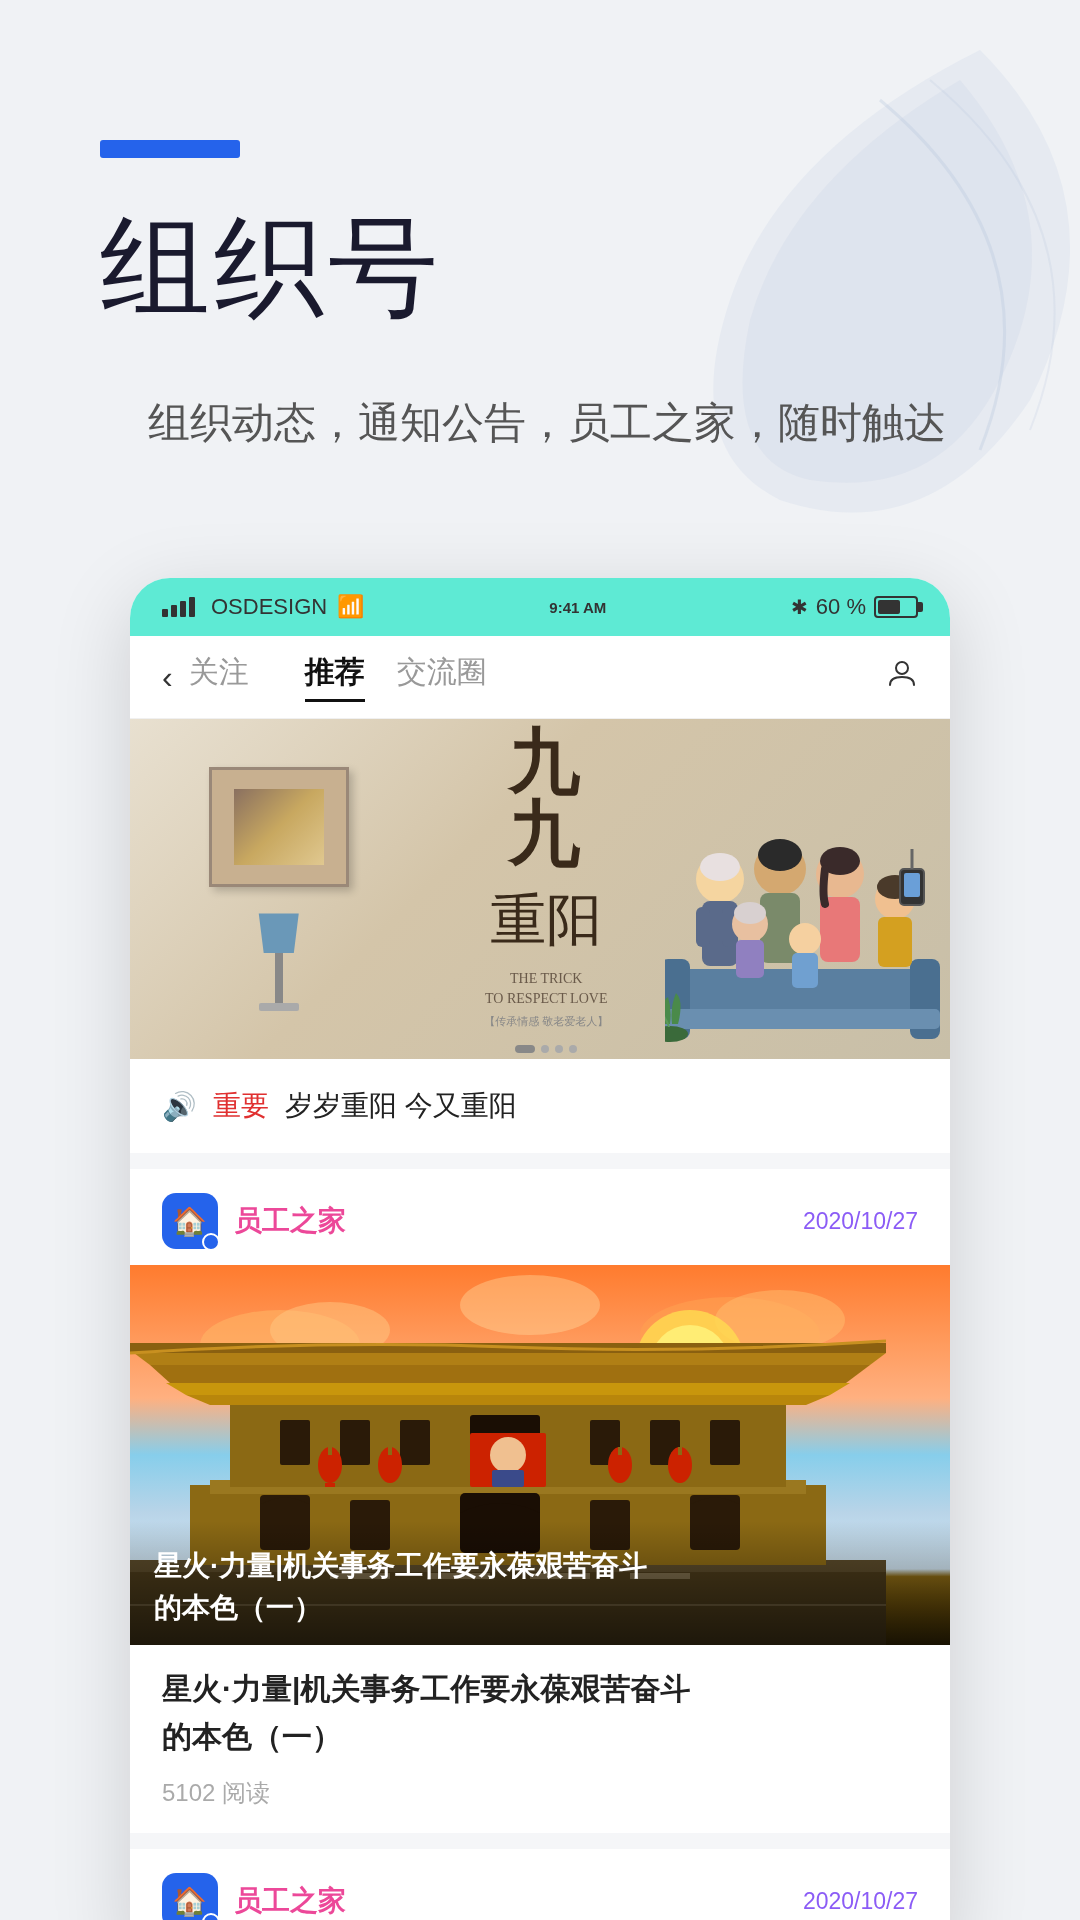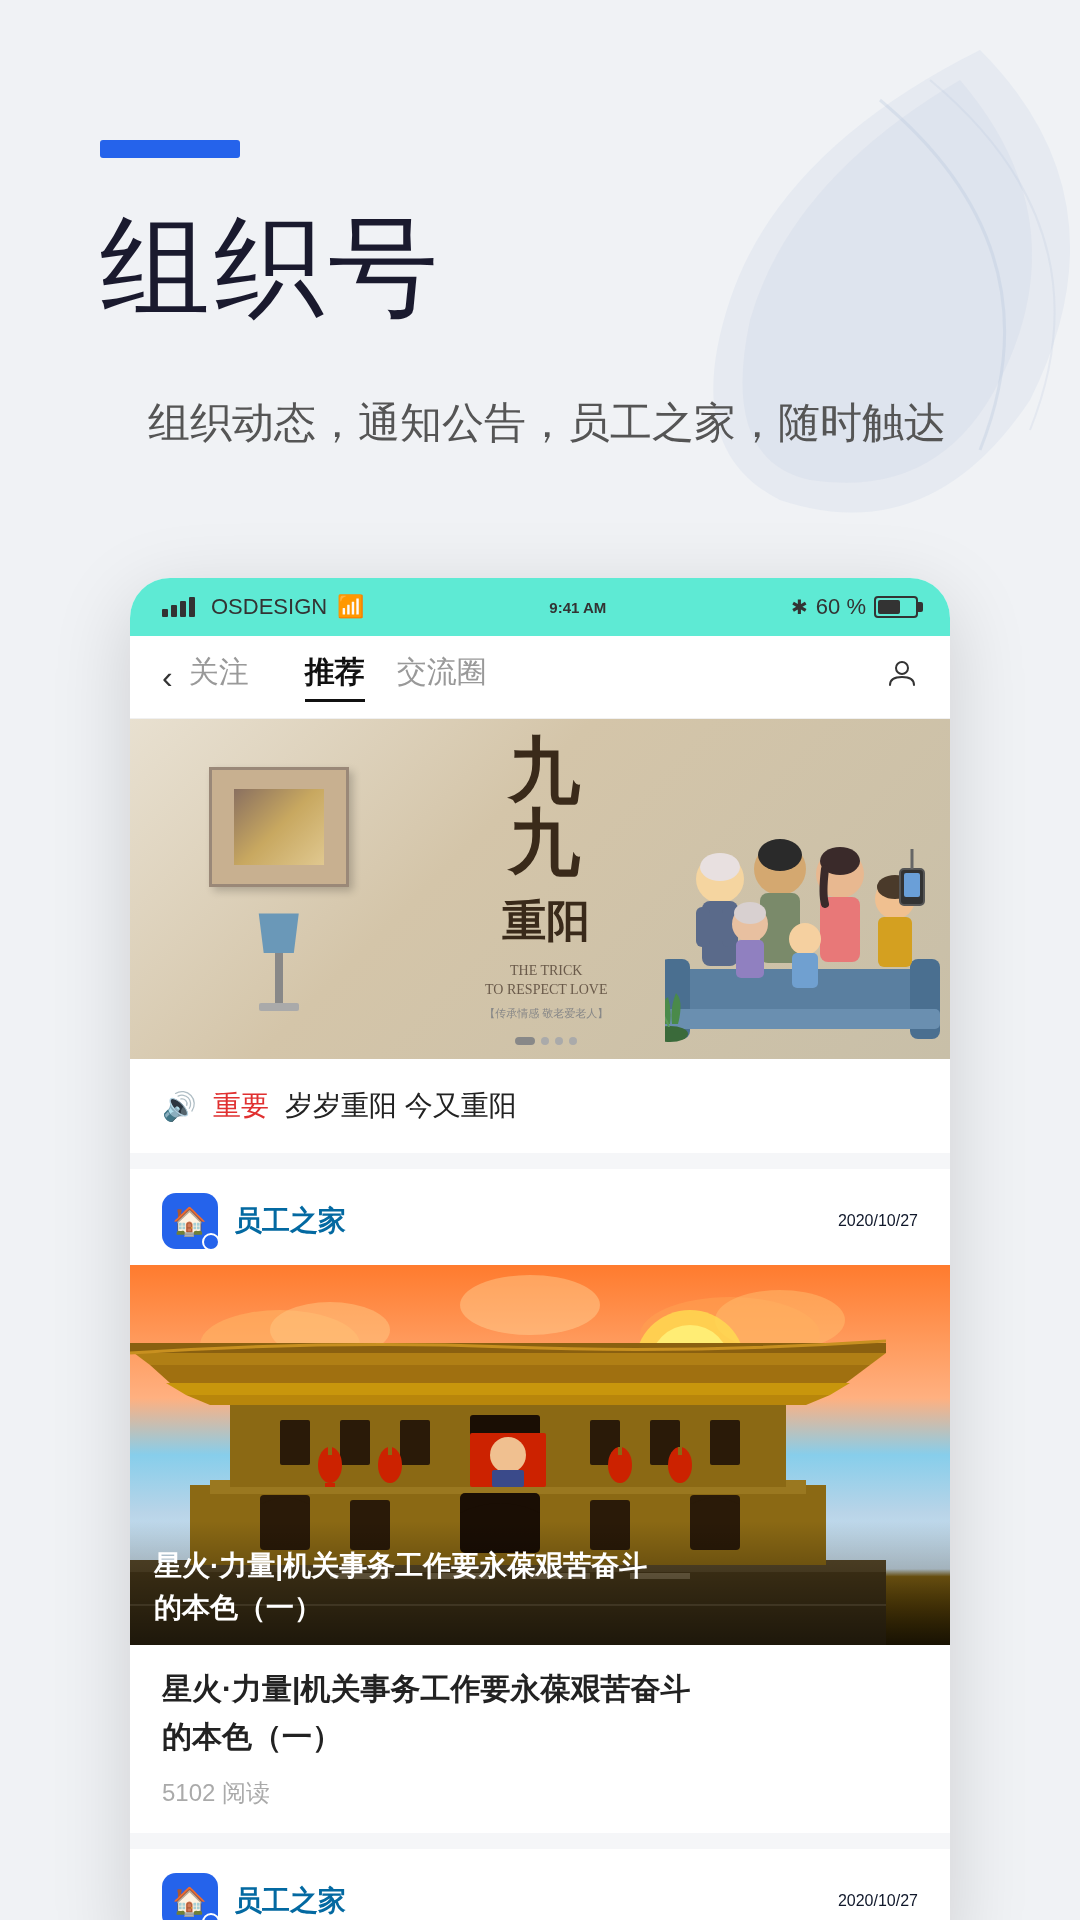--- a/index.html
+++ b/index.html
@@ -293,25 +293,25 @@
       height: 18px;
       background: #2563eb;
       border-radius: 50%;
       border: 2px solid #fff;
     }
     .post-author {
       flex: 1;
       margin-left: 16px;
       font-size: 28px;
       font-weight: 600;
-      color: #0369a1;
+      color: #ec4899;
     }
     .post-date {
-      font-size: 16px;
-      color: #0f172a;
+      font-size: 23px;
+      color: #8b5cf6;
     }
 
     .post-image {
       width: 100%;
       height: 380px;
       position: relative;
       overflow: hidden;
     }
 
     
@@ -430,21 +430,21 @@
                 <div style="width:40px; height:8px; background:#aaa; margin:0 auto; border-radius:2px;"></div>
               </div>
             </div>
           </div>
         </div>
 
         <div class="banner-center">
           <div style="font-size:72px; font-weight:900; color:#3a2a1a; letter-spacing:4px; line-height:1;">
             九<br>九
           </div>
-          <div style="font-size:44px; font-weight:700; color:#3a2a1a; margin-top:14px;">重阳</div>
+          <div style="font-size:56px; font-weight:400; color:#3a2a1a; margin-top:14px;">重阳</div>
           <div style="font-size:14px; color:#6a5a4a; margin-top:10px; line-height:1.4; font-family: serif;">
             THE TRICK<br>TO RESPECT LOVE
           </div>
           <div style="font-size:11px; color:#888; margin-top:6px;">【传承情感 敬老爱老人】</div>
 
           <div class="banner-dots">
             <div class="banner-dot active"></div>
             <div class="banner-dot"></div>
             <div class="banner-dot"></div>
             <div class="banner-dot"></div>

